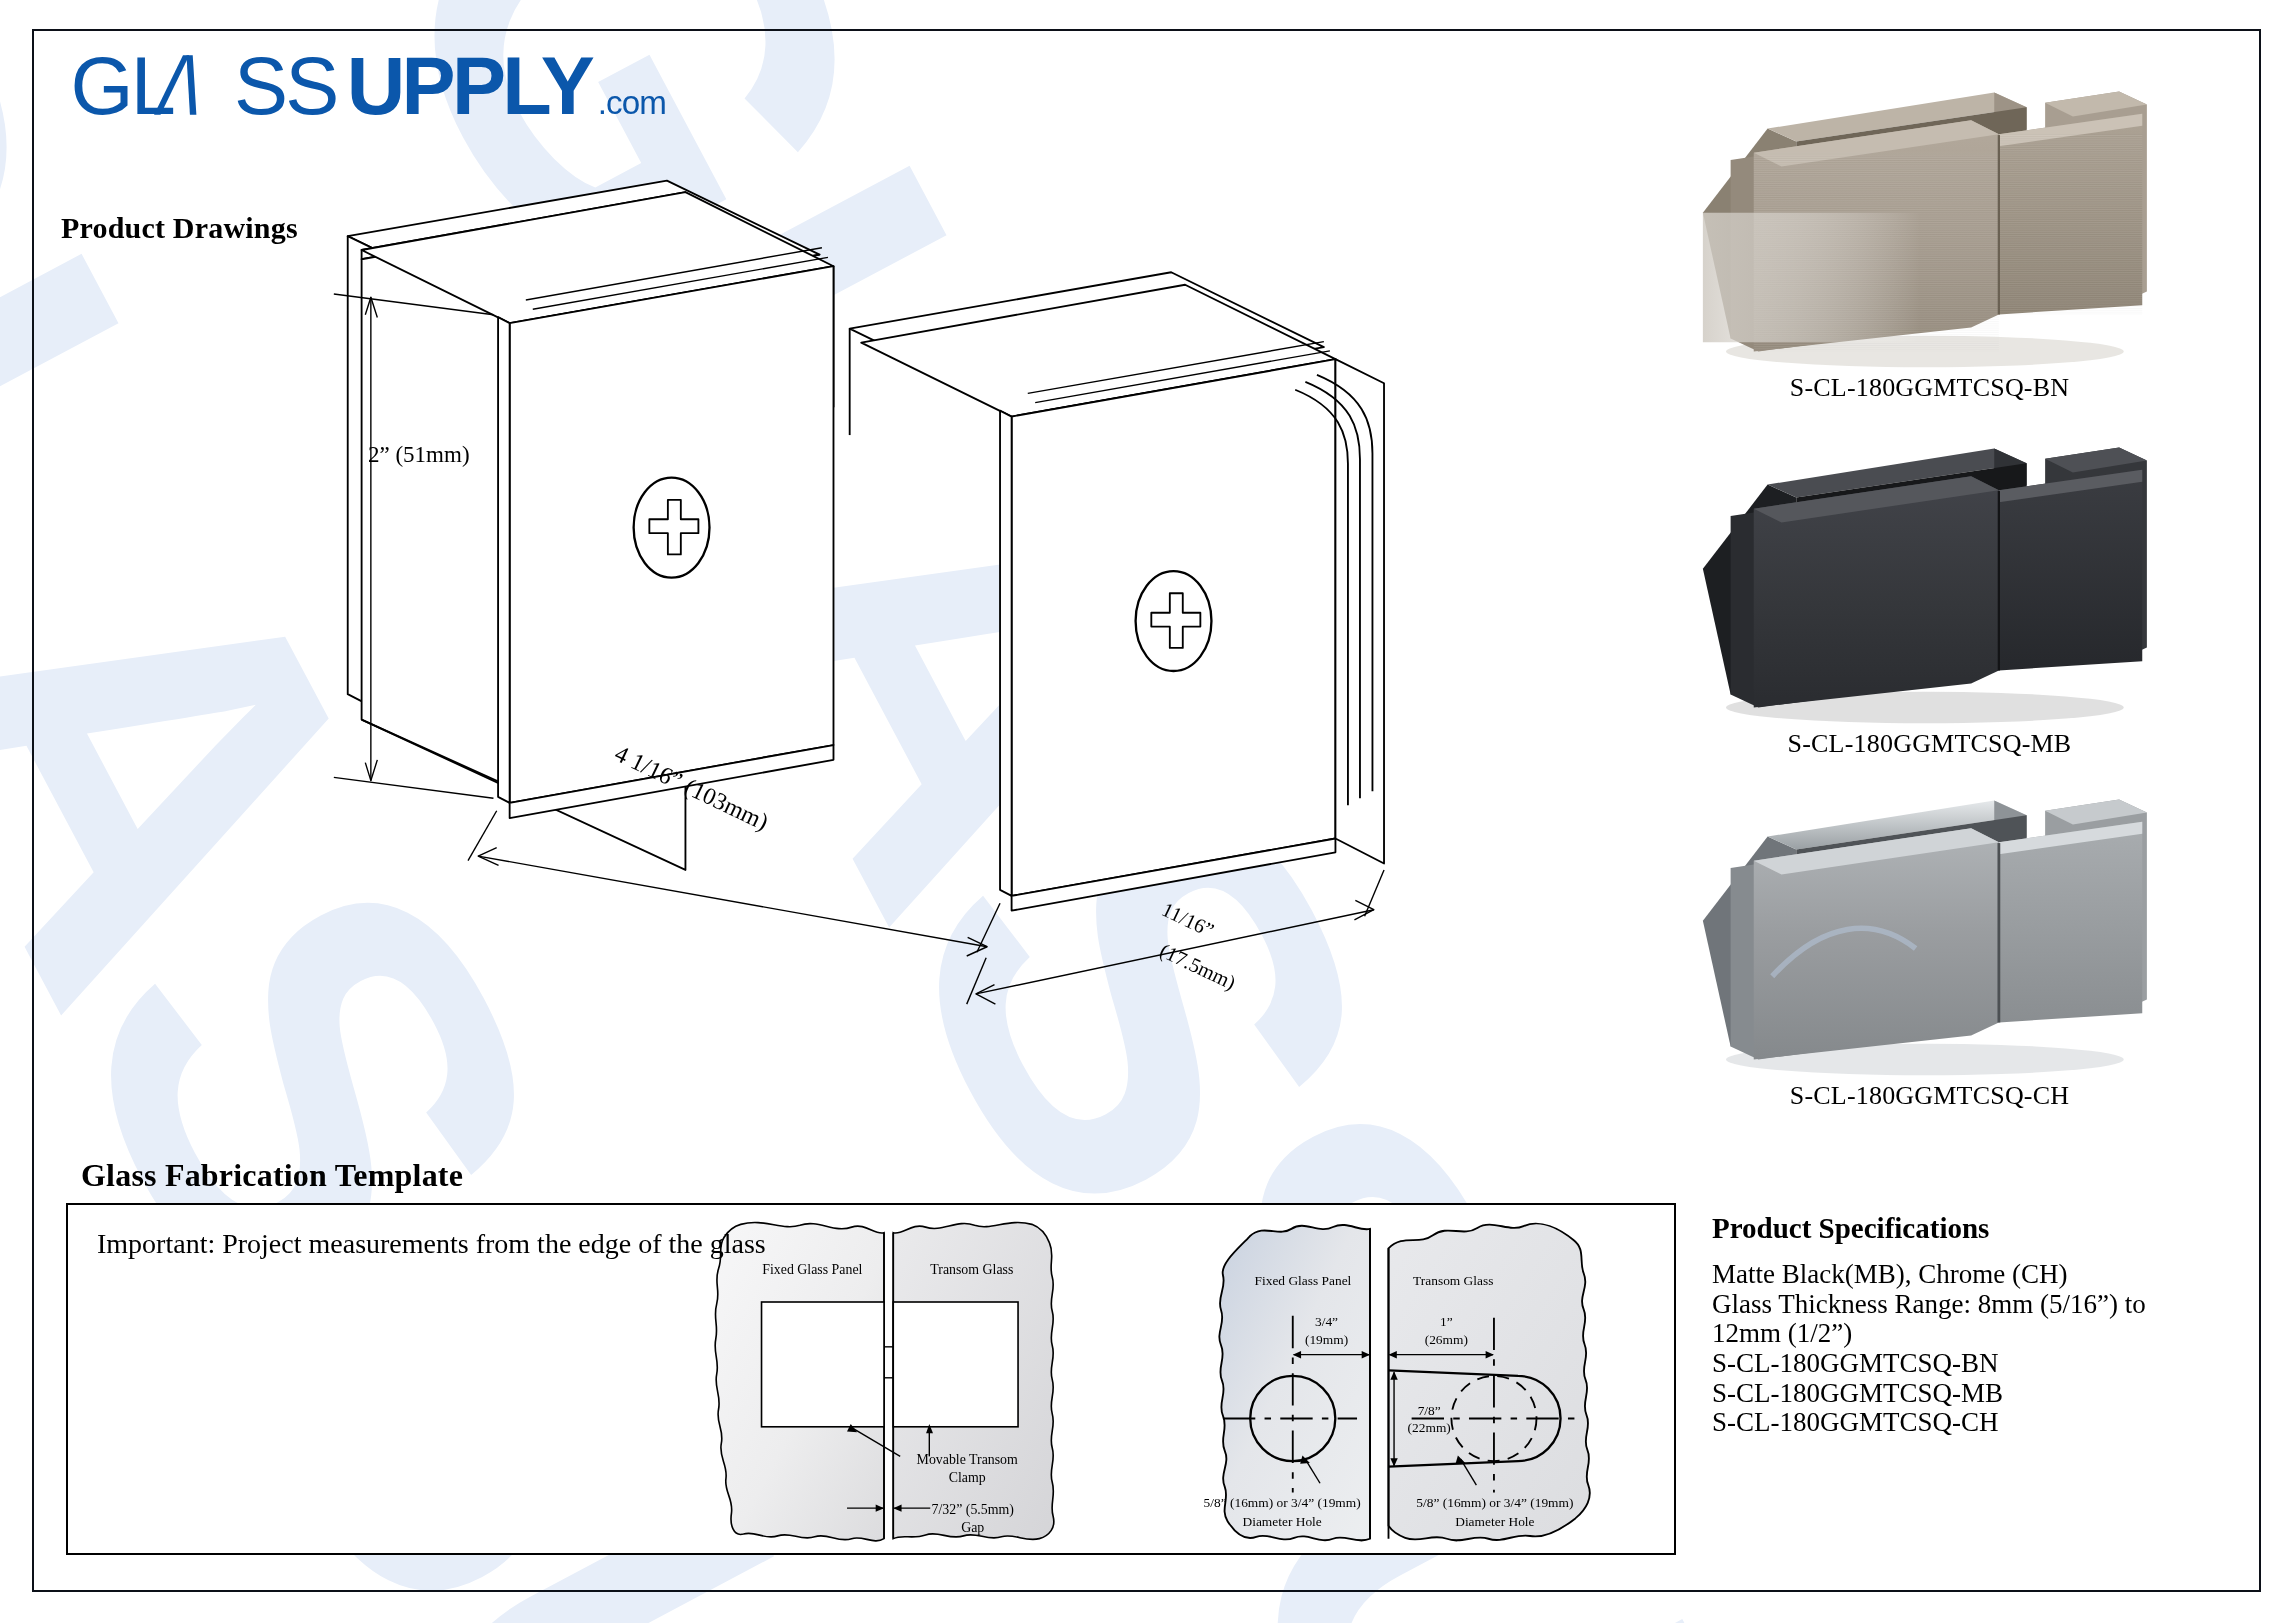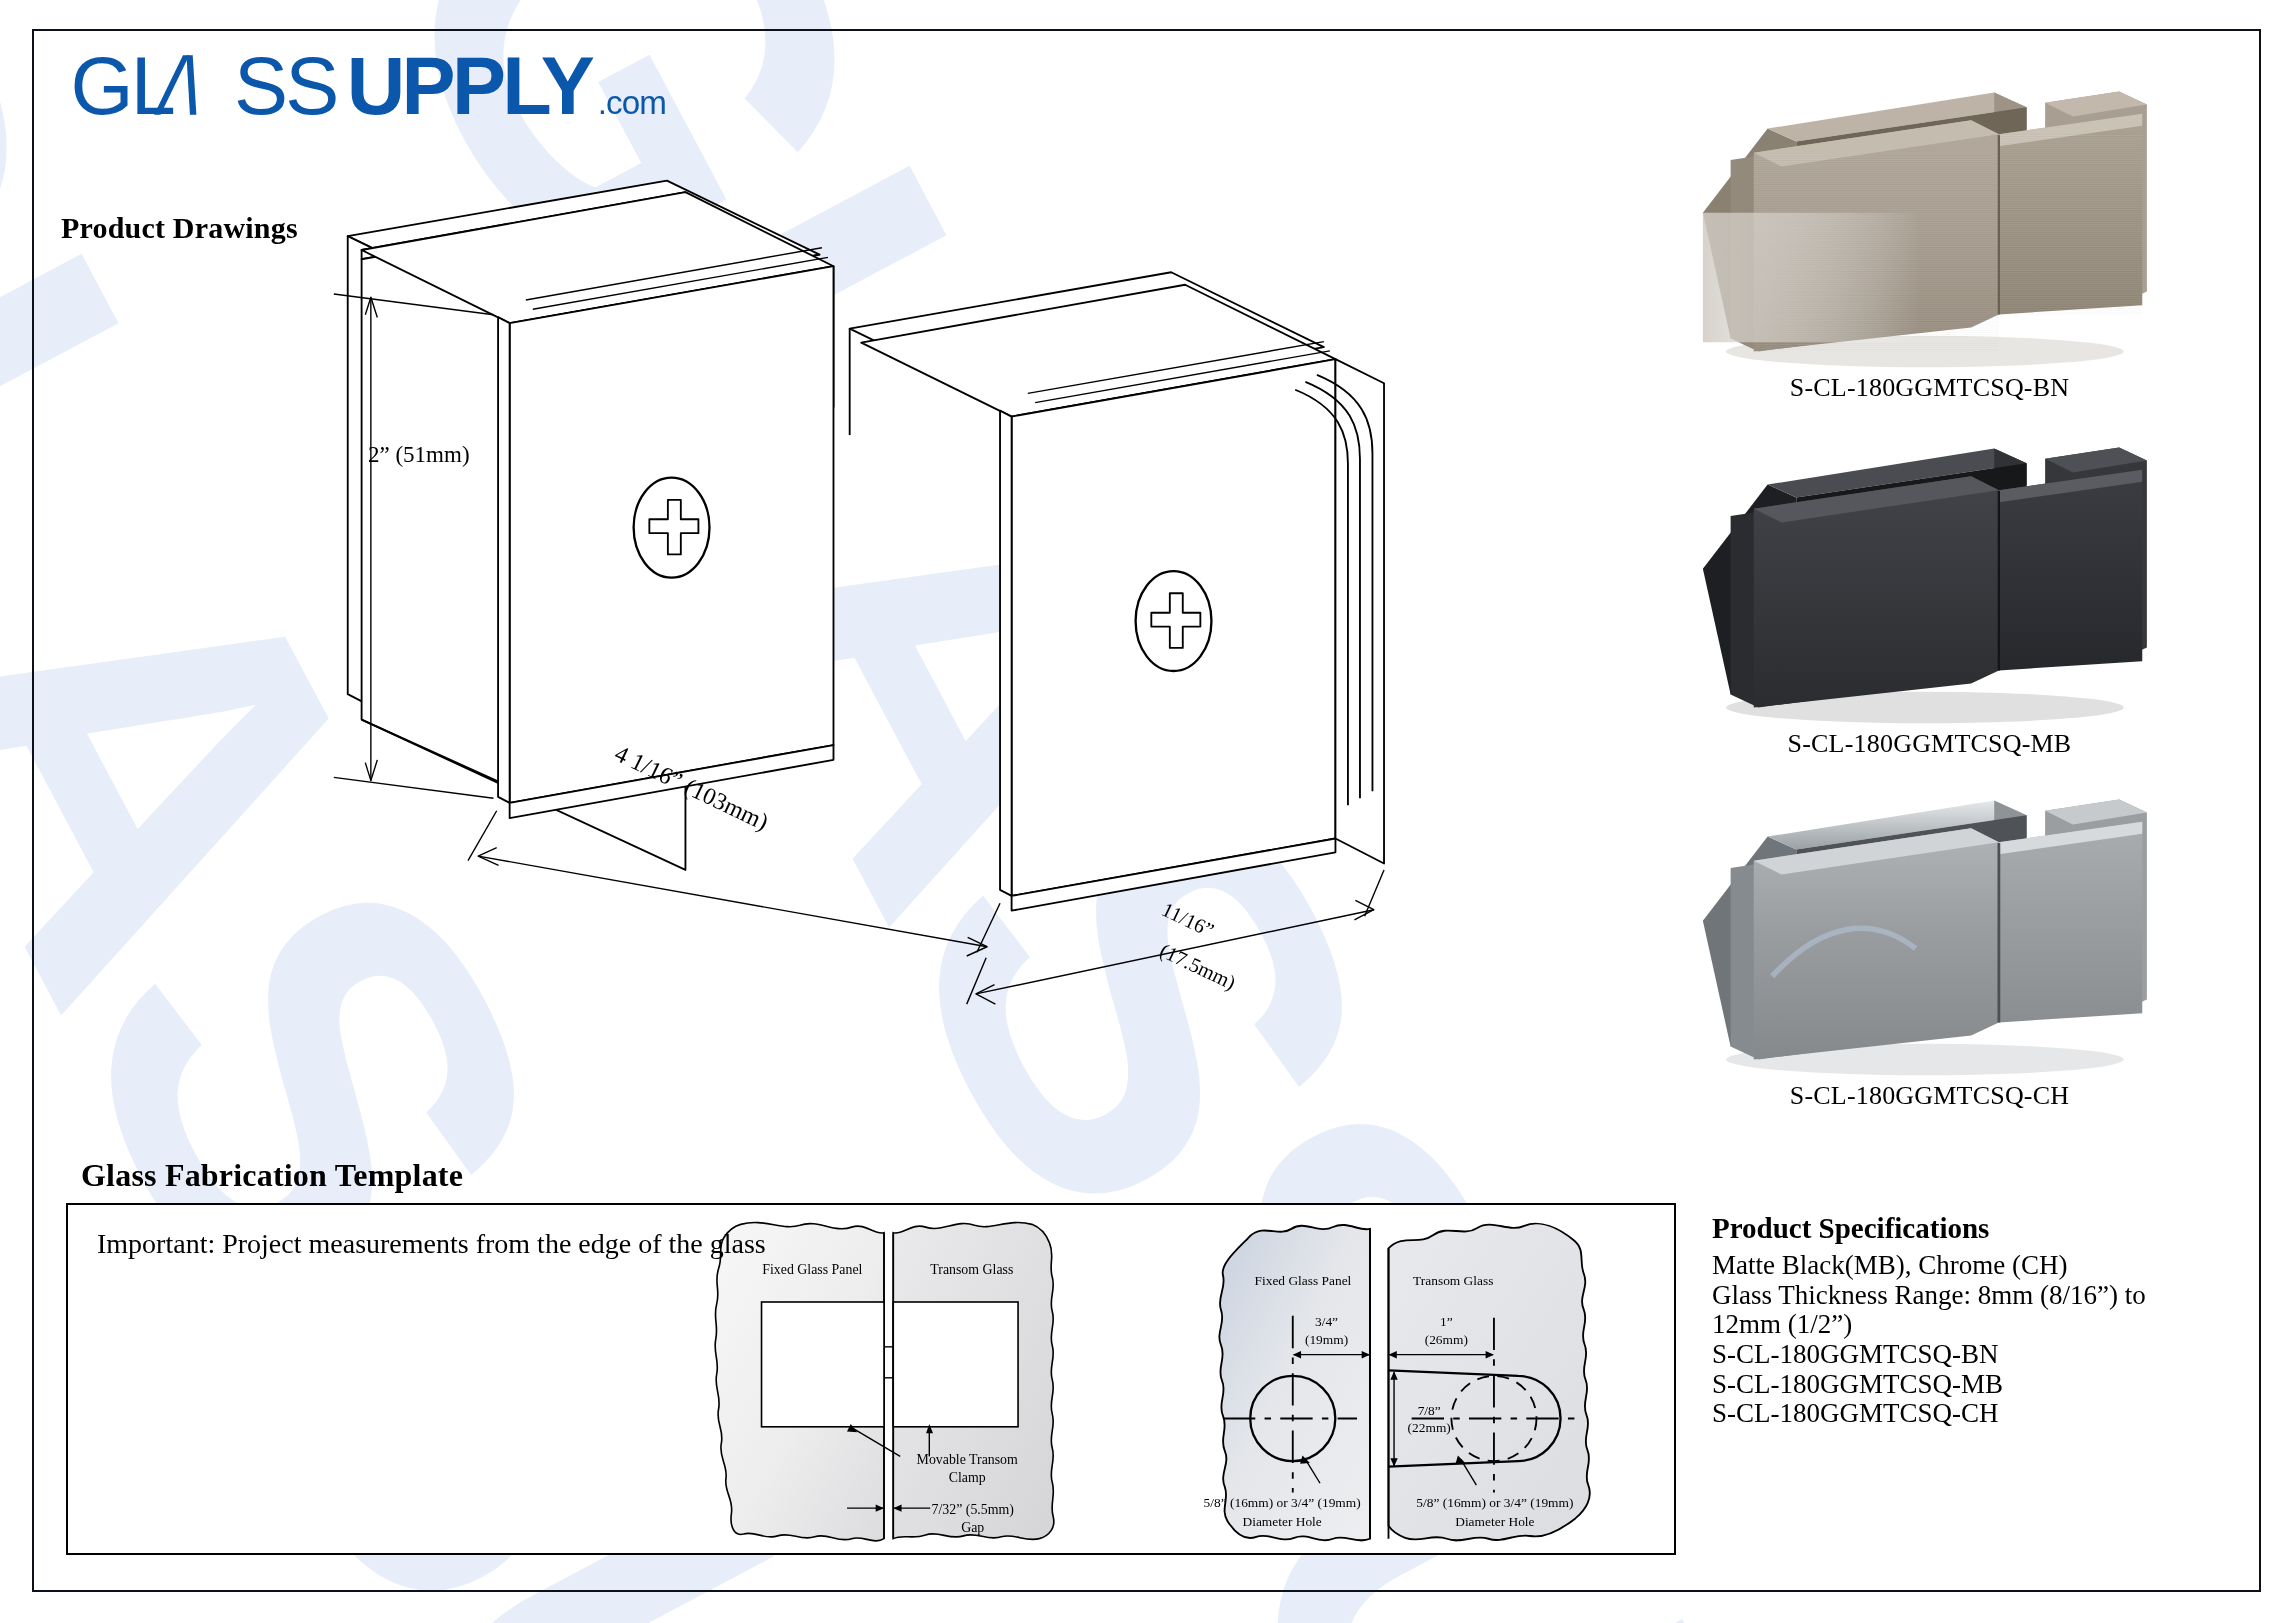--- a/index.html
+++ b/index.html
@@ -76,21 +76,21 @@
   .fab-svg-wrap{position:absolute;z-index:5;}
   #fab-left{left:713px;top:1215px;width:379px;height:333px;}
   #fab-right{left:1194px;top:1215px;width:426px;height:333px;}
   .fab-svg-wrap svg{display:block;overflow:visible;}
 
   
   #specs{
     position:absolute;left:1712px;top:1212px;width:541px;z-index:6;
     font-family:"Liberation Serif",serif;
   }
-  #specs .spec-head{font-weight:700;font-size:29px;margin-bottom:6px;}
+  #specs .spec-head{font-weight:700;font-size:29px;margin-bottom:15px;}
   #specs .spec-line{font-size:27px;line-height:1.10;}
 </style>
 </head>
 <body>
 
 <div id="watermark">
   <div class="wm-text wm-a">GLASSUPPLY</div>
   <div class="wm-text wm-b">GLASSUPPLY</div>
 </div>
 
@@ -436,19 +436,19 @@
     <path d="M 576 528 L 610 584" stroke="#000" stroke-width="3" fill="none"></path>
     <path d="M 570 520 L 586 536 L 565 538 Z" fill="#000"></path>
     <text x="650" y="632" text-anchor="middle" font-family="Liberation Serif, serif" font-size="29" fill="#000">5/8” (16mm) or 3/4” (19mm)</text>
     <text x="650" y="672" text-anchor="middle" font-family="Liberation Serif, serif" font-size="29" fill="#000">Diameter Hole</text>
   </svg>
 </div>
 
 <div id="specs">
   <div class="spec-head">Product Specifications</div>
   <div class="spec-line">Matte Black(MB), Chrome (CH)</div>
-  <div class="spec-line">Glass Thickness Range: 8mm (8/16”) to</div>
+  <div class="spec-line">Glass Thickness Range: 8mm (5/16”) to</div>
   <div class="spec-line">12mm (1/2”)</div>
   <div class="spec-line">S-CL-180GGMTCSQ-BN</div>
   <div class="spec-line">S-CL-180GGMTCSQ-MB</div>
   <div class="spec-line">S-CL-180GGMTCSQ-CH</div>
 </div>
 
 
 </body></html>

